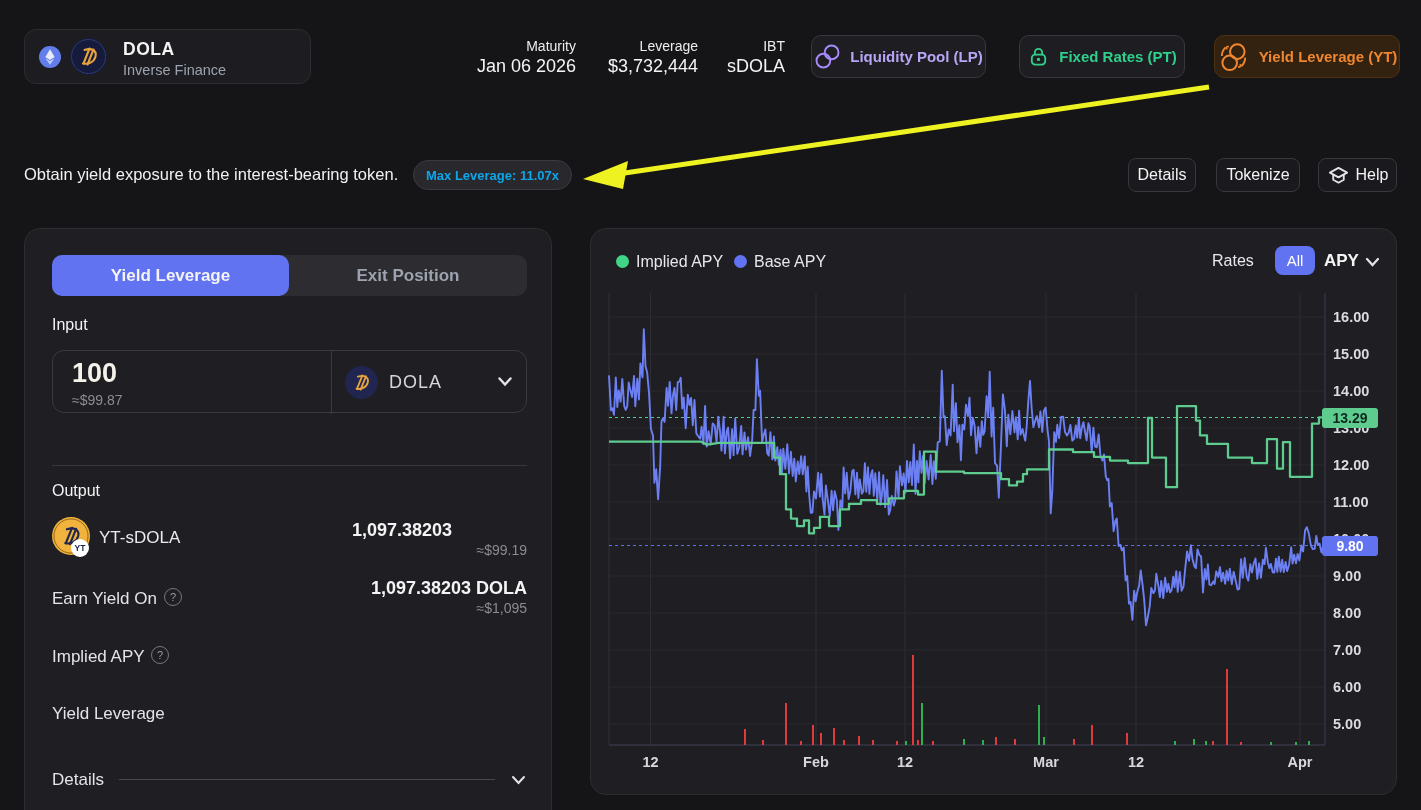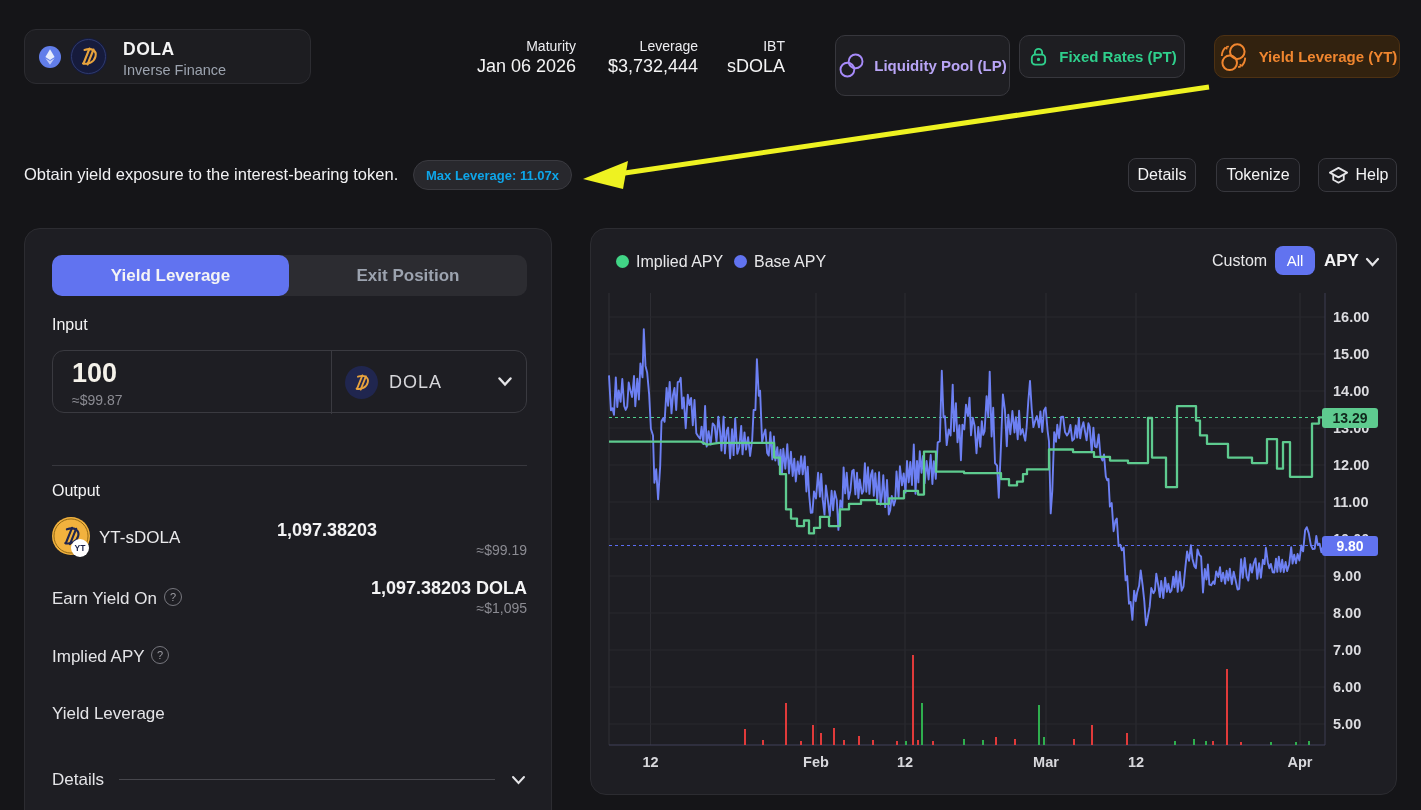--- a/index.html
+++ b/index.html
@@ -40,21 +40,21 @@
 </div>
 <div class="abs" style="left:558px; top:38px; width:140px; text-align:right;">
   <div style="font-size:14px; color:#ececf0;">Leverage</div>
   <div style="font-size:18px; margin-top:2px;">$3,732,444</div>
 </div>
 <div class="abs" style="left:645px; top:38px; width:140px; text-align:right;">
   <div style="font-size:14px; color:#ececf0;">IBT</div>
   <div style="font-size:18px; margin-top:2px;">sDOLA</div>
 </div>
 
-<div class="btn" style="left:835px; top:35px; width:175px; height:61px; color:#b9a5f6;">
+<div class="btn" style="left:811px; top:35px; width:175px; height:43px; color:#b9a5f6;">
   <svg width="27" height="27" viewBox="0 0 27 27" fill="none" stroke="#a78bfa" stroke-width="1.9">
     <circle cx="17.6" cy="9.4" r="6.9"></circle>
     <circle cx="9.4" cy="17.6" r="6.9"></circle>
   </svg>
   <span>Liquidity Pool (LP)</span>
 </div>
 <div class="btn" style="left:1019px; top:35px; width:166px; height:43px; color:#2fcf8c;">
   <svg width="23" height="23" viewBox="0 0 24 24" fill="none" stroke="#2fcf8c" stroke-width="1.9">
     <rect x="5" y="10" width="14" height="10.5" rx="3.5"></rect>
     <path d="M8.2 10 V7.8 a3.8 3.8 0 0 1 7.6 0 V10"></path>
@@ -130,21 +130,21 @@
     <g stroke="#20264f" stroke-width="2.1" fill="none" stroke-linecap="round">
       <path d="M13.5 25.5 L19.5 10.5"></path>
       <path d="M17.5 26.5 L23.5 11.5"></path>
       <path d="M14.5 12 C22 9.5 27 13 25.5 18.5 C24 24.5 18 26.5 13 25.5"></path>
     </g>
   </svg>
   <div class="abs" style="left:46px; top:310px; width:18px; height:18px; background:#fff; border-radius:50%; display:flex; align-items:center; justify-content:center;">
     <span style="font-size:8.5px; font-weight:bold; color:#1a2048;">YT</span>
   </div>
   <div class="abs" style="left:74px; top:299px; font-size:17px; color:#eaeaec;">YT-sDOLA</div>
-  <div class="abs" style="left:252px; top:291px; width:250px; text-align:left; font-size:18px; font-weight:bold;">1,097.38203</div>
+  <div class="abs" style="left:252px; top:291px; width:250px; text-align:center; font-size:18px; font-weight:bold;">1,097.38203</div>
   <div class="abs" style="left:252px; top:313px; width:250px; text-align:right; font-size:14px; color:#8b8b92;">≈$99.19</div>
 
   <div class="abs" style="left:27px; top:360px; font-size:17px; color:#e4e4e7;">Earn Yield On</div>
   <div class="abs" style="left:139px; top:359px; width:18px; height:18px; border:1.5px solid #77777e; border-radius:50%; text-align:center; line-height:17px; font-size:11px; color:#9a9aa1;">?</div>
   <div class="abs" style="left:252px; top:349px; width:250px; text-align:right; font-size:18px; font-weight:bold;">1,097.38203 DOLA</div>
   <div class="abs" style="left:252px; top:371px; width:250px; text-align:right; font-size:14px; color:#8b8b92;">≈$1,095</div>
 
   <div class="abs" style="left:27px; top:418px; font-size:17px; color:#e4e4e7;">Implied APY</div>
   <div class="abs" style="left:126px; top:417px; width:18px; height:18px; border:1.5px solid #77777e; border-radius:50%; text-align:center; line-height:17px; font-size:11px; color:#9a9aa1;">?</div>
 
@@ -157,21 +157,21 @@
     </svg>
 </div>
 
 <div class="panel" style="left:590px; top:228px; width:807px; height:567px; background:#1e1e23;">
 
   <div class="abs" style="left:25px; top:26px; width:13px; height:13px; border-radius:50%; background:#41d586;"></div>
   <div class="abs" style="left:45px; top:24px; font-size:16px; color:#e8e8ea;">Implied APY</div>
   <div class="abs" style="left:143px; top:26px; width:13px; height:13px; border-radius:50%; background:#6173f0;"></div>
   <div class="abs" style="left:163px; top:24px; font-size:16px; color:#e8e8ea;">Base APY</div>
 
-  <div class="abs" style="left:621px; top:23px; font-size:16px; color:#e8e8ea;">Custom</div>
+  <div class="abs" style="left:621px; top:23px; font-size:16px; color:#e8e8ea;">Rates</div>
   <div class="abs" style="left:684px; top:17px; width:40px; height:29px; background:#6173f0; border-radius:8px; display:flex; align-items:center; justify-content:center; font-size:15px; color:#fff;">All</div>
   <div class="abs" style="left:733px; top:22px; font-size:17px; font-weight:bold; color:#f4f4f5;">APY</div>
   <svg class="abs" style="left:774px; top:28px;" width="15" height="10" viewBox="0 0 14 10" fill="none" stroke="#e4e4e7" stroke-width="2.2" stroke-linecap="round">
       <path d="M1.5 2 L7 8 L12.5 2"></path>
     </svg>
 
   <svg class="abs" style="left:0; top:0;" width="807" height="567" viewBox="0 0 807 567">
 
     <line x1="59.5" y1="64" x2="59.5" y2="516" stroke="#2d2d33" stroke-width="1"></line>
     <line x1="225" y1="64" x2="225" y2="516" stroke="#2d2d33" stroke-width="1"></line>

